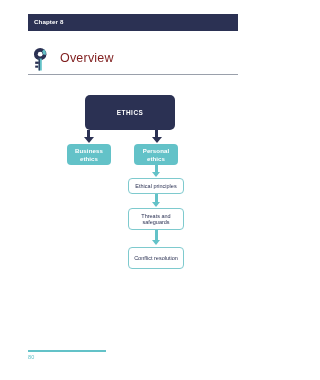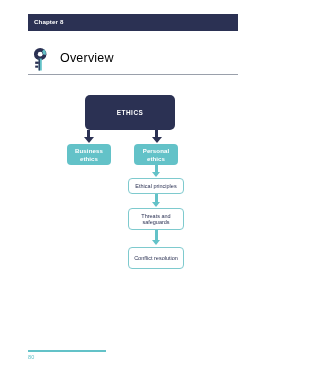--- a/index.html
+++ b/index.html
@@ -56,21 +56,21 @@
     left: 0;
     top: 0;
     width: 28px;
     height: 28px;
   }
   .heading-title {
     position: absolute;
     left: 32px;
     top: 7px;
     font-size: 12.5px;
-    color: #000000;
+    color: #7f1d1d;
     letter-spacing: 0.2px;
     line-height: 1;
     font-weight: normal;
   }
   .heading-rule {
     position: absolute;
     left: 28px;
     top: 74px;
     width: 210px;
     height: 1px;

